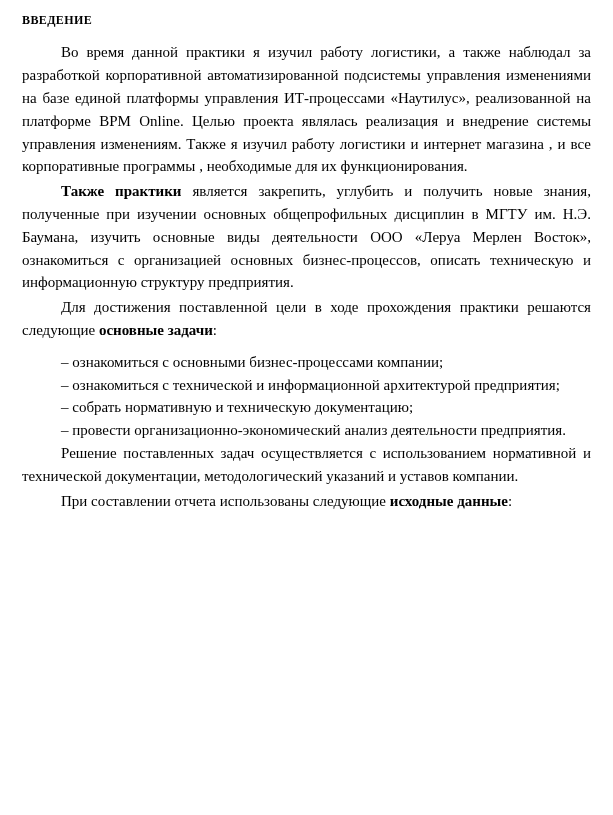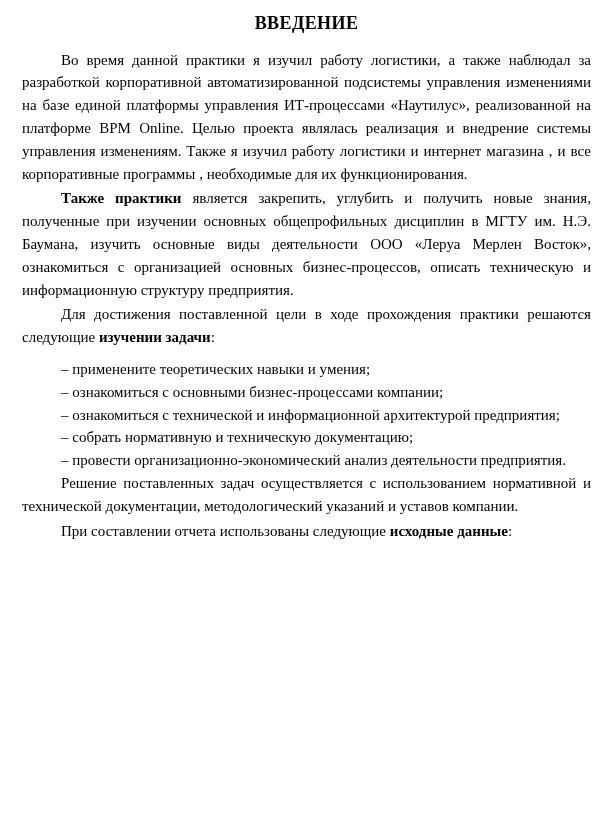--- a/index.html
+++ b/index.html
@@ -15,23 +15,23 @@
     overflow: hidden;
   }
   .page {
     width: 613px;
     height: 815px;
     box-sizing: border-box;
     padding: 10px 22px 0 22px;
     position: relative;
   }
   .doc-title {
-    text-align: center;
+    text-align: left;
     font-weight: bold;
-    font-size: 18px;
+    font-size: 12px;
     letter-spacing: 0.4px;
     margin: 3px 0 14px 0;
     line-height: 1.2;
   }
   p.body-par {
     margin: 0 0 0 0;
     text-align: justify;
     text-justify: inter-word;
     font-size: 15px;
     line-height: 1.52;
@@ -72,25 +72,24 @@
 
     <p class="body-par">
       <span>Во время данной практики я изучил работу логистики, а также наблюдал за разработкой корпоративной автоматизированной подсистемы управления изменениями на базе единой платформы управления ИТ-процессами «Наутилус», реализованной на платформе BPM Online. Целью проекта являлась реализация и внедрение системы управления изменениям. Также я изучил работу логистики и интернет магазина , и все корпоративные программы , необходимые для их функционирования.</span>
     </p>
 
     <p class="body-par">
       <b class="bold">Также практики</b><span> является закрепить, углубить и получить новые знания, полученные при изучении основных общепрофильных дисциплин в МГТУ им. Н.Э. Баумана, изучить основные виды деятельности ООО «Леруа Мерлен Восток», ознакомиться с организацией основных бизнес-процессов, описать техническую и информационную структуру предприятия.</span>
     </p>
 
     <p class="body-par">
-      <span>Для достижения поставленной цели в ходе прохождения практики решаются следующие </span><b class="bold">изучении задачи</b><span>:</span>
+      <span>Для достижения поставленной цели в ходе прохождения практики решаются следующие </span><b class="bold">основные задачи</b><span>:</span>
     </p>
 
     <div class="list-block">
-      <p class="list-item">– применените теоретических навыки и умения;</p>
       <p class="list-item">– ознакомиться с основными бизнес-процессами компании;</p>
       <p class="list-item">– ознакомиться с технической и информационной архитектурой предприятия;</p>
       <p class="list-item">– собрать нормативную и техническую документацию;</p>
       <p class="list-item">– провести организационно-экономический анализ деятельности предприятия.</p>
     </div>
 
     <p class="body-par spacer-after-list">
       <span>Решение поставленных задач осуществляется с использованием нормативной и технической документации, методологический указаний и уставов компании.</span>
     </p>
 

